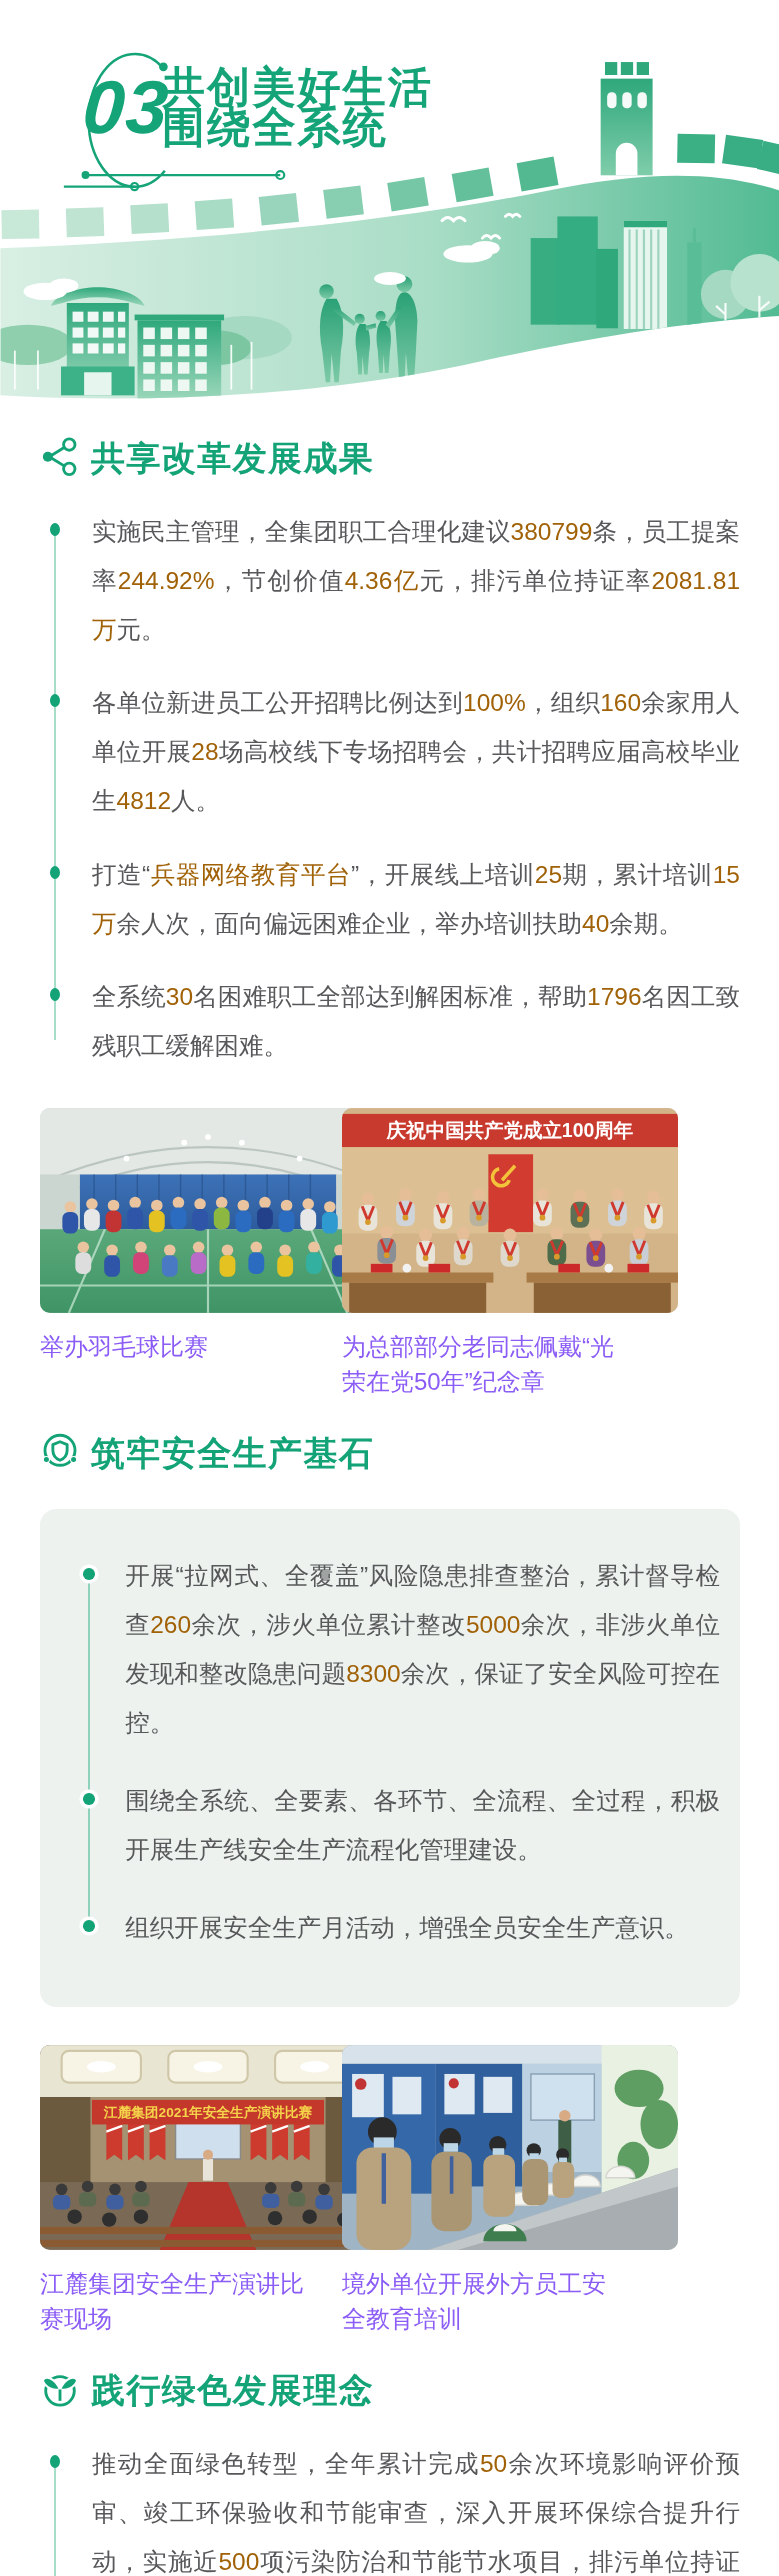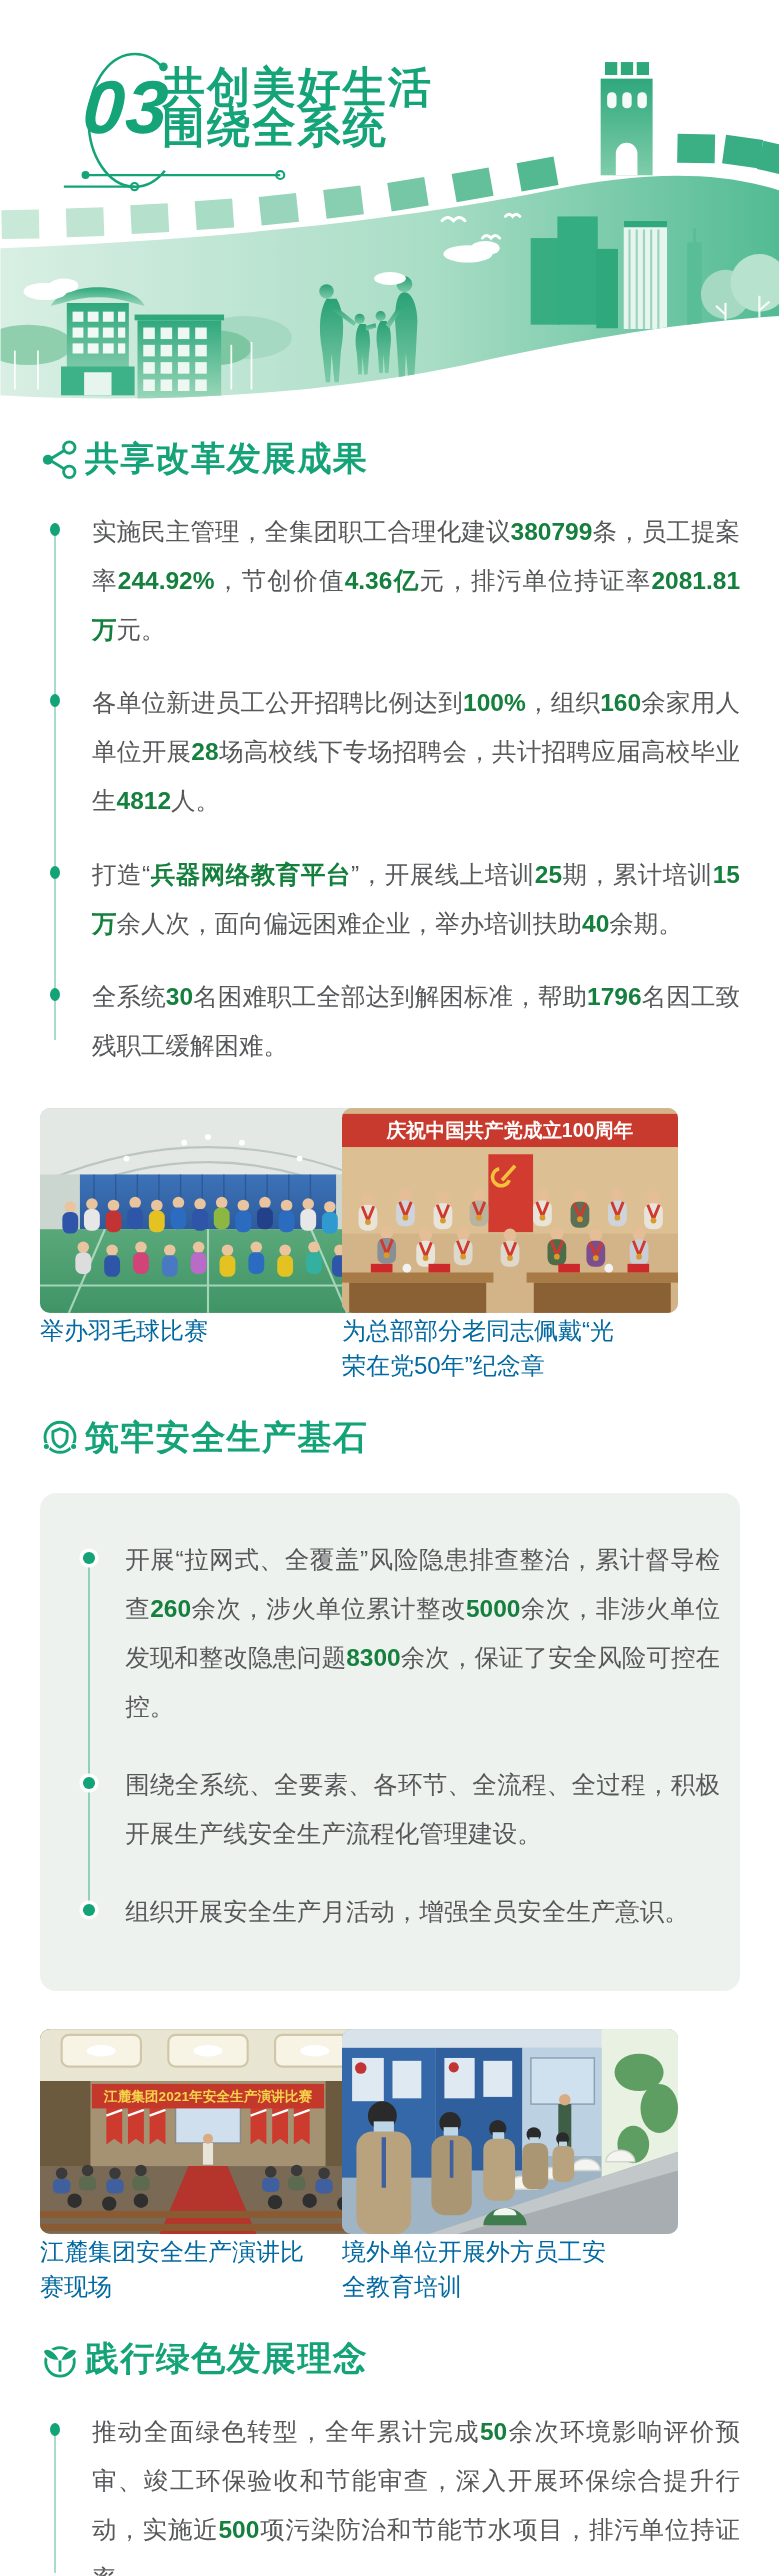--- a/index.html
+++ b/index.html
@@ -9,43 +9,43 @@
   .banner{position:relative;width:780px;height:404px;overflow:hidden;}
   .banner svg.scene{position:absolute;left:0;top:0;}
   .hdr{position:absolute;left:35px;top:21.7px;width:404px;height:188px;}
   .hdr svg{position:absolute;left:0;top:0;}
   .hdr .num{position:absolute;left:48px;top:42px;font-size:75px;font-weight:800;
             font-style:italic;color:#14a478;letter-spacing:1.4px;transform:skewX(-4deg);}
   .hdr .ttl{position:absolute;left:127px;top:45px;line-height:40px;font-size:43px;
             font-weight:800;color:#14a478;letter-spacing:2.2px;}
   
   .section{margin:0 40px;}
-  .sec-head{display:flex;align-items:center;gap:5px;margin-top:32px;}
+  .sec-head{display:flex;gap:11px;margin-top:32px;}
   .sec-head .ico{width:40px;height:40px;flex:0 0 40px;}
   .sec-head h2{margin:0;font-size:34px;font-weight:800;color:#13a376;letter-spacing:1.4px;}
   ul.bullets{list-style:none;margin:24.5px 0 0 10px;padding:0;position:relative;}
   ul.bullets .vline{position:absolute;left:4.3px;top:24.5px;bottom:30px;width:1.4px;background:#a7dcc9;}
   ul.bullets li{position:relative;padding-left:42px;margin:0 0 24.5px 0;
                 font-size:24.5px;line-height:49px;text-align:justify;}
   ul.bullets li .dot{position:absolute;left:0;top:16px;width:10px;height:13px;
                      border-radius:50%;background:#13a376;}
-  .hl{color:#15803d;font-weight:700;}
+  .hl{color:#a16207;font-weight:400;}
   
   .safety-box{margin:32px 40px 0;background:#edf2ef;border-radius:16px;
               padding:42px 20px 26px 36px;}
   .safety-box ul.bullets{margin:0 0 0 7.2px;}
   .safety-box ul.bullets .vline{left:5px;background:#8fd2bc;}
   .safety-box ul.bullets li{margin-bottom:29px;}
   .safety-box ul.bullets li .dot{width:11.6px;height:11.6px;top:17.3px;background:#13a376;
                                  box-shadow:0 0 0 3.6px #ffffff;}
   
   .photo-row{display:flex;gap:26px;margin:38px 40px 0;}
   .photo-card{width:276px;}
   .photo{width:336px;height:205px;border-radius:10px;overflow:hidden;background:#ccc;}
-  .caption{font-size:24px;line-height:35px;color:#0369a1;}
+  .caption{margin-top:16px;font-size:24px;line-height:35px;color:#8b5cf6;}
 </style>
 </head>
 <body>
 
 <div class="banner">
   <svg class="scene" width="780" height="404" viewBox="0 0 1080 560">
     <defs>
       <linearGradient id="gBand" x1="0" y1="0" x2="1" y2="0">
         <stop offset="0" stop-color="#d9efe4"></stop>
           <stop offset="0.55" stop-color="#a9ddc6"></stop>

